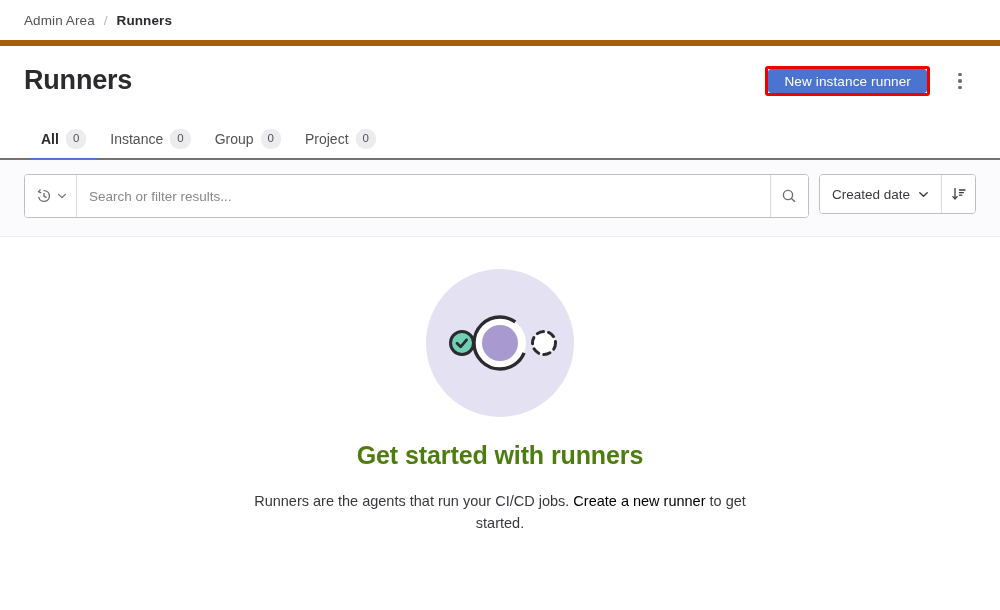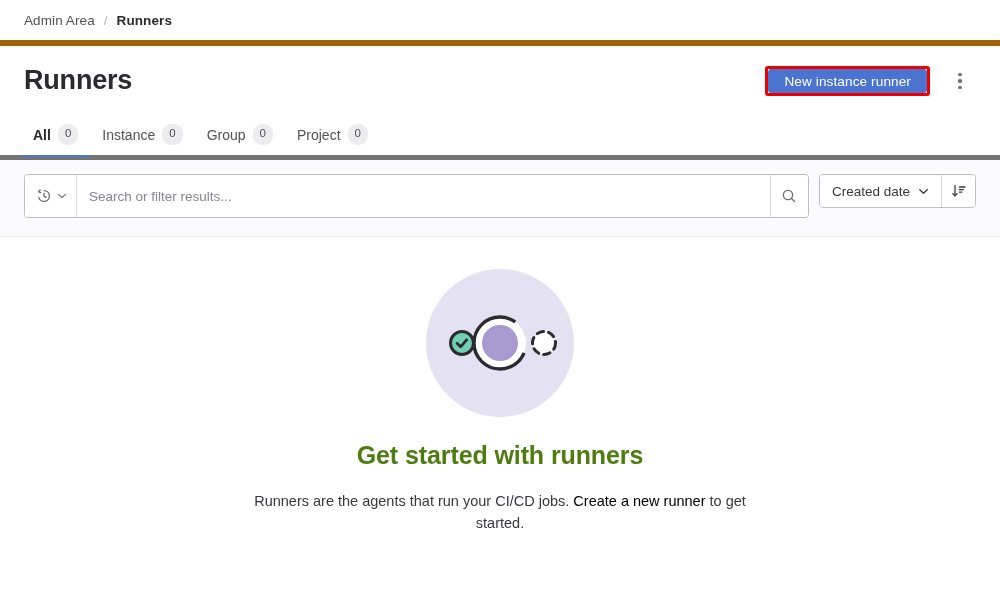--- a/index.html
+++ b/index.html
@@ -102,22 +102,23 @@
     display: block;
     width: 3.5px;
     height: 3.5px;
     border-radius: 50%;
     background: #6e6b74;
   }
 
   
   .tabs-row {
     display: flex;
-    padding: 0 24px;
-    border-bottom: 5px solid #737373;
+    align-items: flex-end;
+    padding: 0 32px;
+    border-bottom: 2px solid #737373;
     height: 38px;
     margin-top: 10px;
   }
   .tab {
     display: flex;
     align-items: center;
     gap: 7px;
     padding: 0 12px 9px 12px;
     font-size: 14px;
     color: #535158;
@@ -196,21 +197,21 @@
     align-items: center;
     justify-content: center;
     cursor: pointer;
   }
   .sort-group {
     display: flex;
     align-items: stretch;
     border: 1px solid #bfbfc3;
     border-radius: 4px;
     background: #fff;
-    height: 34px;
+    height: 40px;
     overflow: hidden;
   }
   .sort-select {
     display: flex;
     align-items: center;
     gap: 8px;
     padding: 0 12px;
     border: none;
     background: #fff;
     cursor: pointer;

